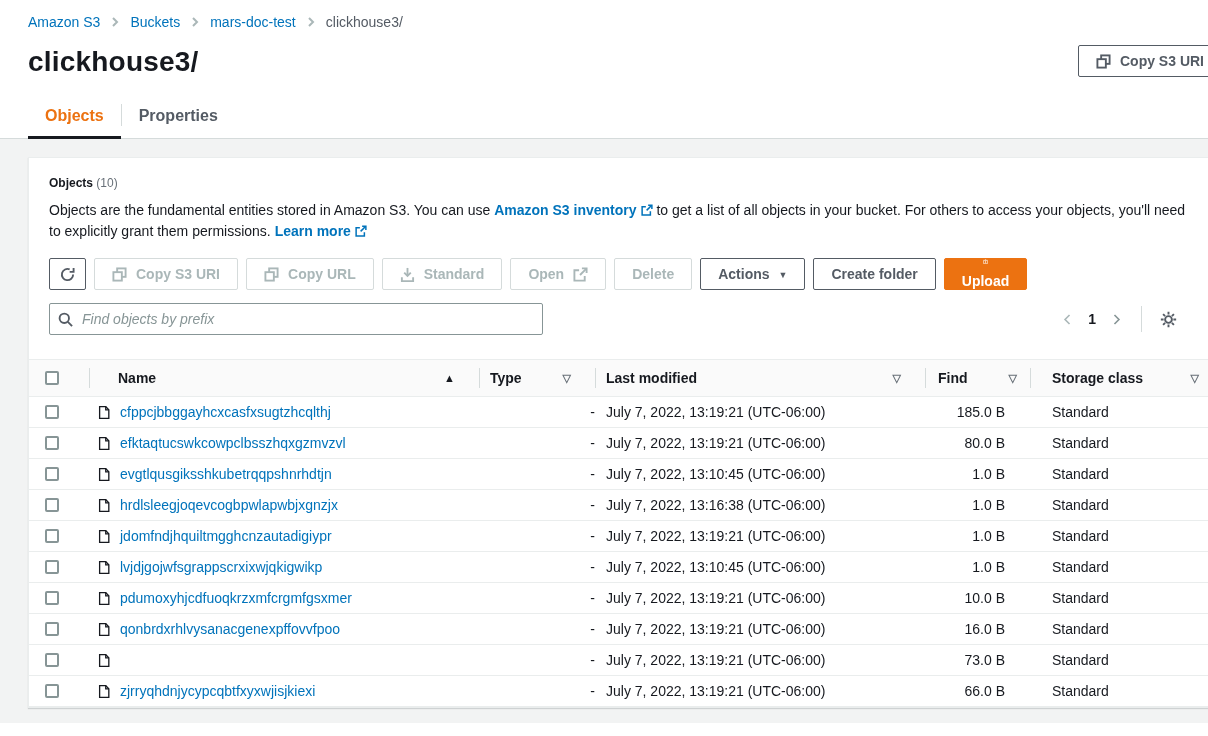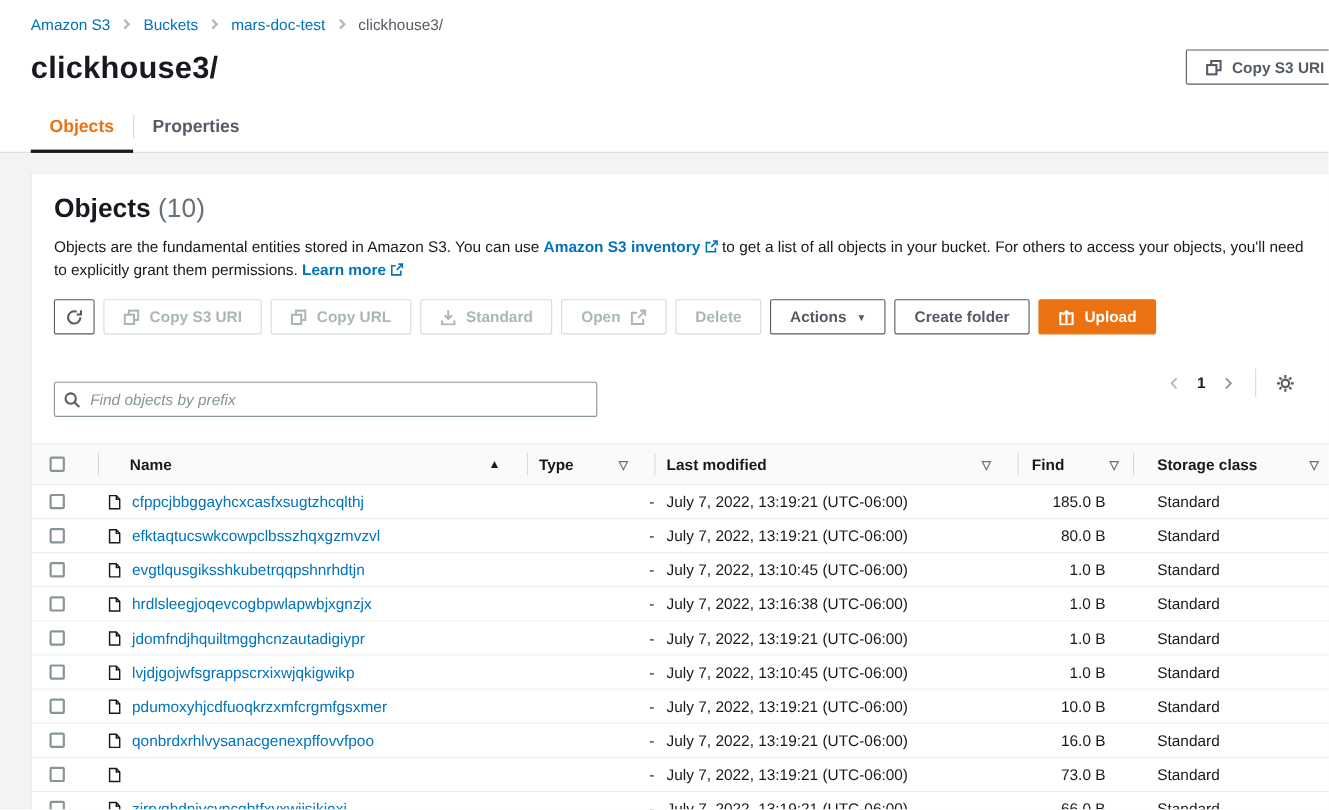--- a/index.html
+++ b/index.html
@@ -15,47 +15,47 @@
   .title-row{display:flex;align-items:flex-start;justify-content:space-between;margin-top:16px;}
   h1{margin:0;font-size:28px;font-weight:700;color:#16191f;letter-spacing:.2px;}
   .copy-uri-top{position:absolute;top:45px;right:-14px;}
 
   
   .btn{display:inline-flex;align-items:center;gap:9px;height:32px;padding:0 17px;
        background:#fff;border:1px solid #545b64;border-radius:2px;
        font-family:"Liberation Sans",sans-serif;font-size:14px;font-weight:700;color:#545b64;cursor:pointer;white-space:nowrap;}
   .btn .ic{width:15px;height:15px;stroke:currentColor;fill:none;stroke-width:2;}
   .btn[disabled]{color:#aab7b8;border-color:#d5dbdb;cursor:default;}
-  .btn-primary{background:#ec7211;border-color:#ec7211;color:#fff;}
+  .btn-primary{background:#ec7211;border-color:#ec7211;color:#fff;flex-direction:column;}
   .btn-icon{padding:0 10px;}
   .caret{font-size:9px;line-height:1;transform:translateY(1px);}
 
   
   .tabs{display:flex;align-items:stretch;margin-top:20px;border-bottom:1px solid #d5dbdb;padding-left:28px;}
   .tab{display:flex;align-items:center;padding:9px 17px 11px;margin-bottom:-1px;border-bottom:3px solid transparent;
        font-size:16px;font-weight:700;color:#545b64;cursor:pointer;}
   .tab.active{color:#ec7211;border-bottom-color:#16191f;}
   .tab-divider{width:1px;background:#d5dbdb;margin:6px 0 12px;}
 
   
   .content{background:#f2f3f3;padding:18px 0 0 28px;min-height:566px;}
   .card{background:#fff;border:1px solid #eaeded;box-shadow:0 1px 1px rgba(0,28,36,.15);
         margin-right:-16px;}
   .card-pad{padding:18px 20px 12px 20px;}
-  h2{margin:0;font-size:24px;color:#16191f;}
+  h2{margin:0;font-size:12px;color:#16191f;}
   .panel-title{font-weight:700;}
   .panel-count{font-weight:400;color:#687078;}
   .desc{margin:10px 0 0;font-size:14px;line-height:21px;color:#16191f;max-width:1145px;}
   .inline-link{color:#0073bb;font-weight:700;text-decoration:none;cursor:pointer;white-space:nowrap;}
   .ext-ic{width:12px;height:12px;stroke:#0073bb;stroke-width:2;fill:none;margin-left:4px;vertical-align:-1px;}
 
   .toolbar{display:flex;align-items:center;gap:8px;margin-top:16px;}
 
   .search-row{display:flex;align-items:center;justify-content:space-between;margin-top:13px;}
-  .search-box{display:flex;align-items:center;width:494px;height:32px;border:1px solid #879596;border-radius:2px;background:#fff;padding:0 8px;box-sizing:border-box;margin-top:30px;}
+  .search-box{display:flex;align-items:center;width:494px;height:32px;border:1px solid #879596;border-radius:2px;background:#fff;padding:0 8px;box-sizing:border-box;}
   .search-box svg{width:15px;height:15px;stroke:#545b64;stroke-width:2;fill:none;flex:none;}
   .search-box input{border:none;outline:none;flex:1;margin-left:7px;font-size:14px;font-family:"Liberation Sans",sans-serif;color:#16191f;background:transparent;}
   .search-box input::placeholder{font-style:italic;color:#879596;}
   .pager{display:flex;align-items:center;margin-right:22px;}
   .pg-btn{background:none;border:none;padding:4px;cursor:pointer;display:flex;align-items:center;}
   .pg-btn svg{width:13px;height:13px;fill:none;stroke-width:2;}
   .pg-num{font-size:14px;font-weight:700;color:#16191f;margin:0 10px;}
   .pager-divider{width:1px;height:26px;background:#d5dbdb;margin:0 14px;}
   .gear-btn svg{width:17px;height:17px;stroke:#545b64;stroke-width:1.8;fill:none;}
 

